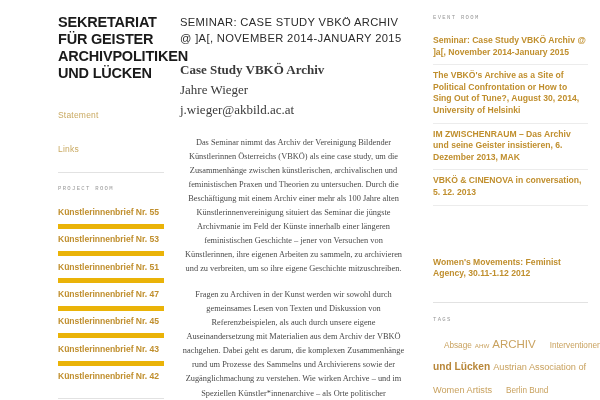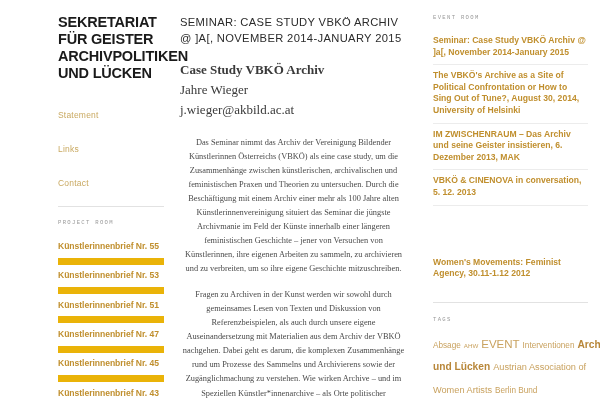--- a/index.html
+++ b/index.html
@@ -50,21 +50,21 @@
   }
   .section-label {
     font-family: "Liberation Mono", monospace;
     font-size: 5.6px;
     letter-spacing: 1.3px;
     color: #9a9a9a;
     text-transform: uppercase;
     margin: 0 0 9px 0;
   }
   .room-list { list-style: none; margin: 0; padding: 0; }
-  .room-list li { border-bottom: 7px solid #eab308; }
+  .room-list li { border-bottom: 5px solid #eab308; }
   .room-list li:last-child { border-bottom: none; }
   .room-link {
     display: block;
     color: #c08f2e;
     text-decoration: none;
     font-weight: bold;
     font-size: 8.6px;
     line-height: 1.32;
     padding: 5.5px 0 5.5px 0;
     letter-spacing: -0.05px;
@@ -126,43 +126,40 @@
     line-height: 1.42;
     color: #c9a25f;
   }
   .tag {
     color: #c9a25f;
     text-decoration: none;
     margin-right: 3px;
     white-space: normal;
   }
   .tag.s1 { font-size: 6.2px; }
-  .tag.s2 { font-size: 8.2px; }
+  .tag.s2 { font-size: 8.2px; margin-left: 11px; }
   .tag.s3 { font-size: 9.2px; }
   .tag.s4 { font-size: 11.5px; }
   .tag.s5 { font-size: 10.2px; font-weight: bold; color: #b8873a; }
 </style>
 </head>
 <body>
 
 <div class="page">
 
   <aside class="sidebar">
     <h1 class="site-title">SEKRETARIAT FÜR GEISTER ARCHIVPOLITIKEN UND LÜCKEN</h1>
 
     <ul class="nav-list">
       <li>
         <a class="nav-link" href="#">Statement</a>
       </li>
       <li>
         <a class="nav-link" href="#">Links</a>
       </li>
-      <li>
-        <a class="nav-link" href="#">Contact</a>
-      </li>
     </ul>
 
     <div class="rule"></div>
 
     <div class="section-label">PROJECT ROOM</div>
     <ul class="room-list">
       <li>
           <a class="room-link" href="#">Künstlerinnenbrief Nr. 55</a>
         </li>
       <li>
@@ -222,17 +219,17 @@
         </li>
       <li>
           <a class="event-link" href="#">Women's Movements: Feminist Agency, 30.11-1.12 2012</a>
         </li>
     </ul>
 
     <div class="rule"></div>
 
     <div class="section-label">TAGS</div>
     <div class="tag-cloud">
-      <a class="tag s2" href="#">Absage</a><a class="tag s1" href="#">AHW</a><a class="tag s4" href="#">EVENT</a><a class="tag s2" href="#">Interventionen</a><a class="tag s5" href="#">Archivpolitiken und Lücken</a><a class="tag s3" href="#">Austrian Association of Women Artists</a><a class="tag s2" href="#">Berlin Bund Österreichischer</a>
+      <a class="tag s2" href="#">Absage</a><a class="tag s1" href="#">AHW</a><a class="tag s4" href="#">ARCHIV</a><a class="tag s2" href="#">Interventionen</a><a class="tag s5" href="#">Archivpolitiken und Lücken</a><a class="tag s3" href="#">Austrian Association of Women Artists</a><a class="tag s2" href="#">Berlin Bund Österreichischer</a>
     </div>
   </aside>
 
 </div>
 
 </body></html>

